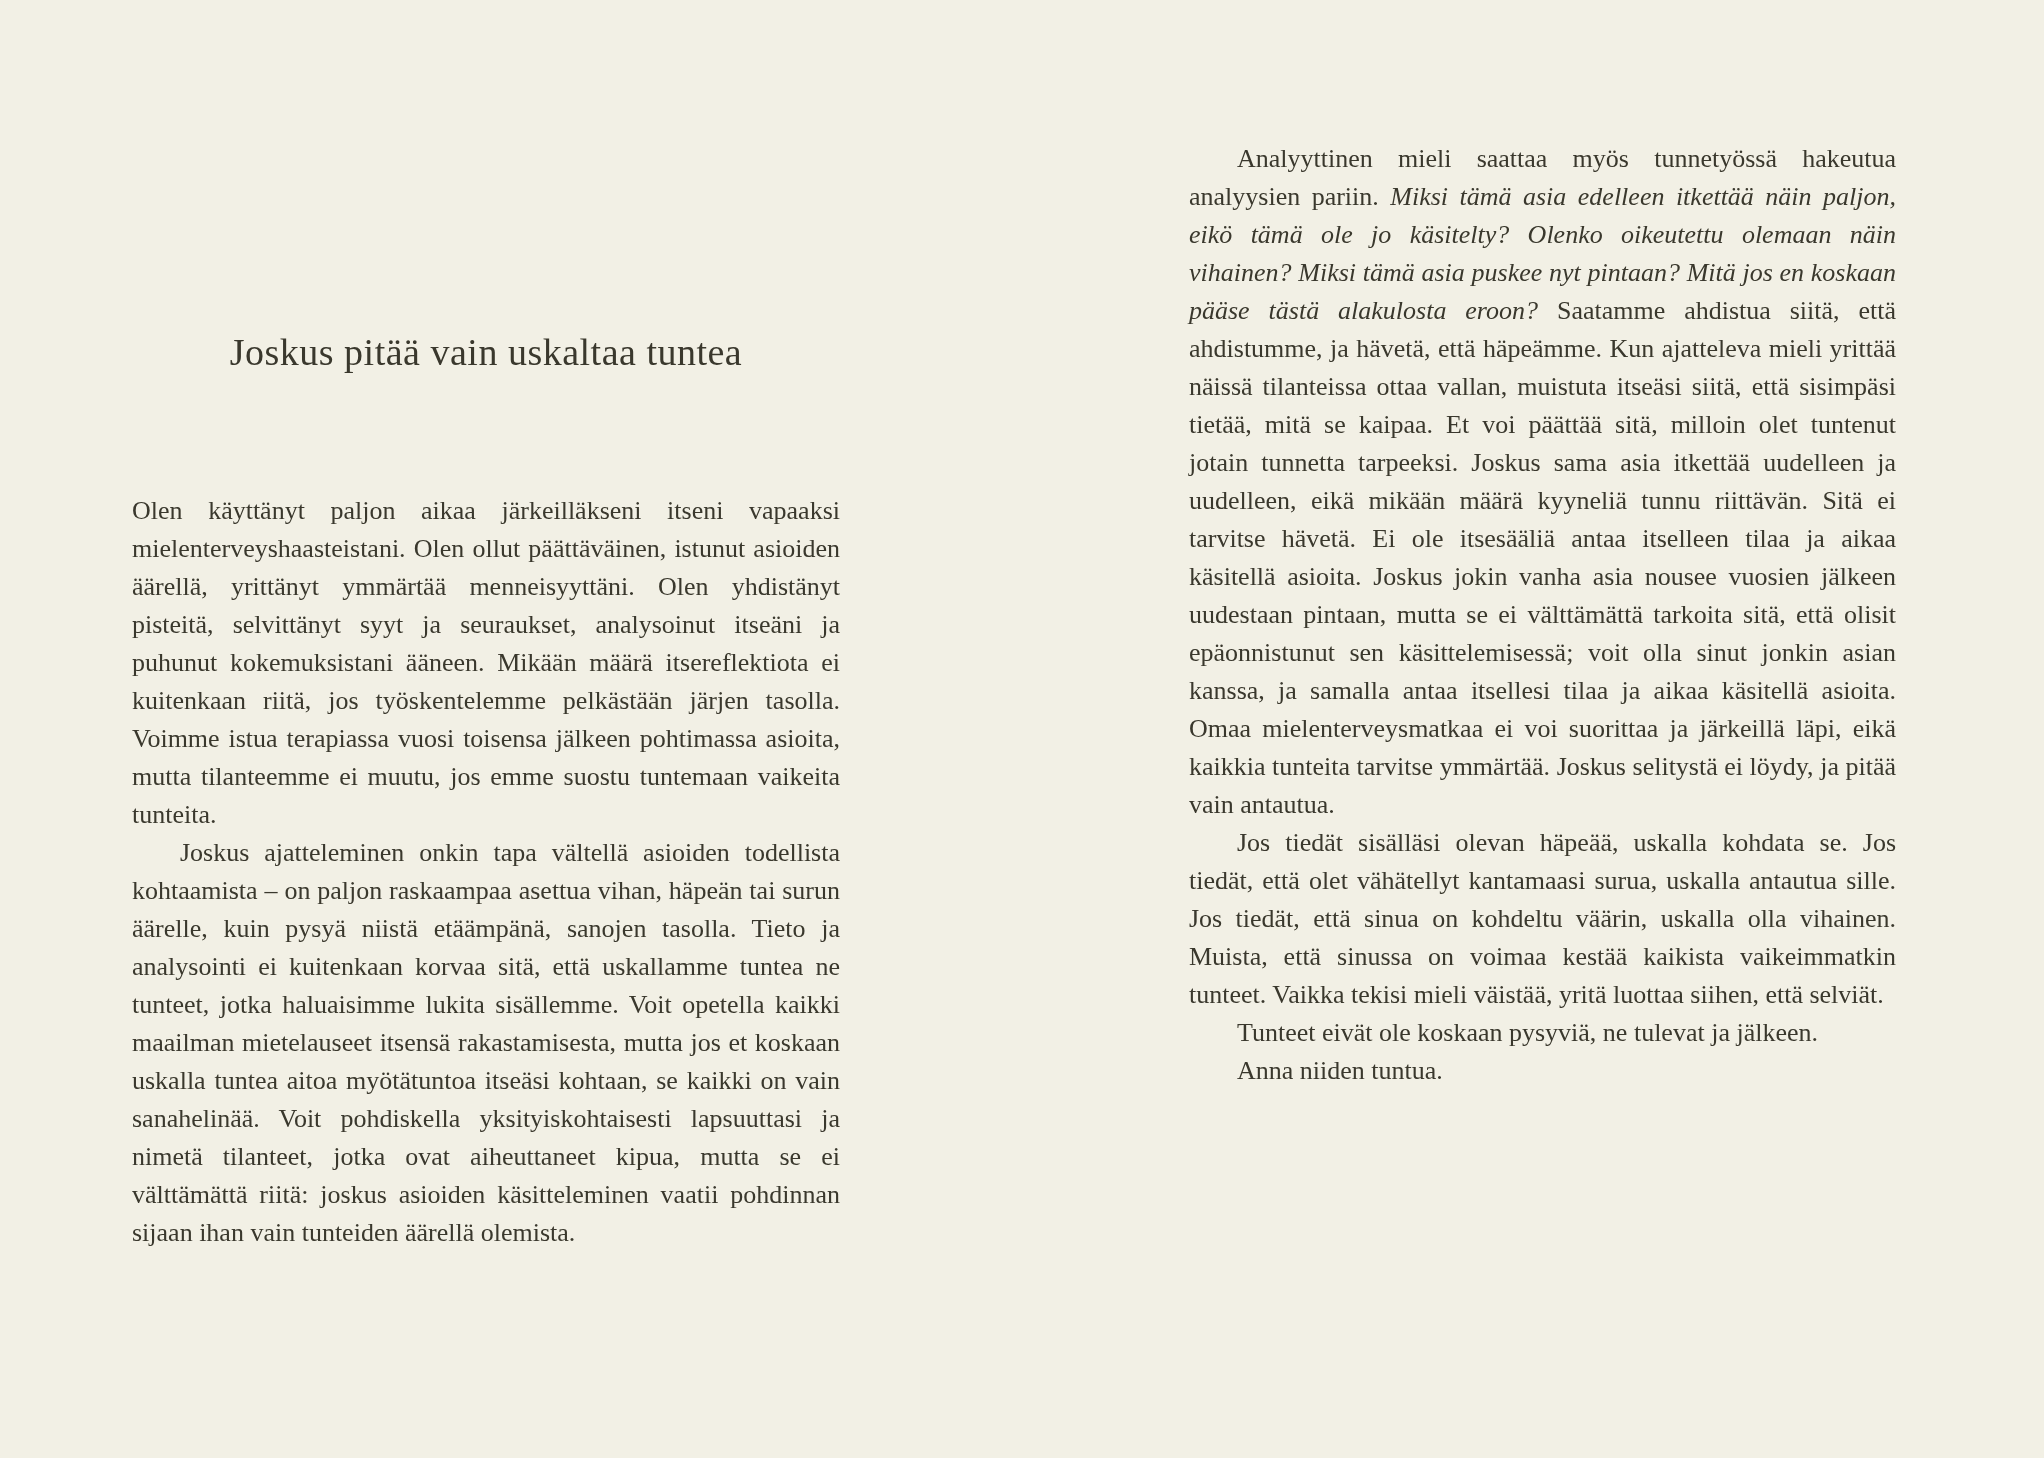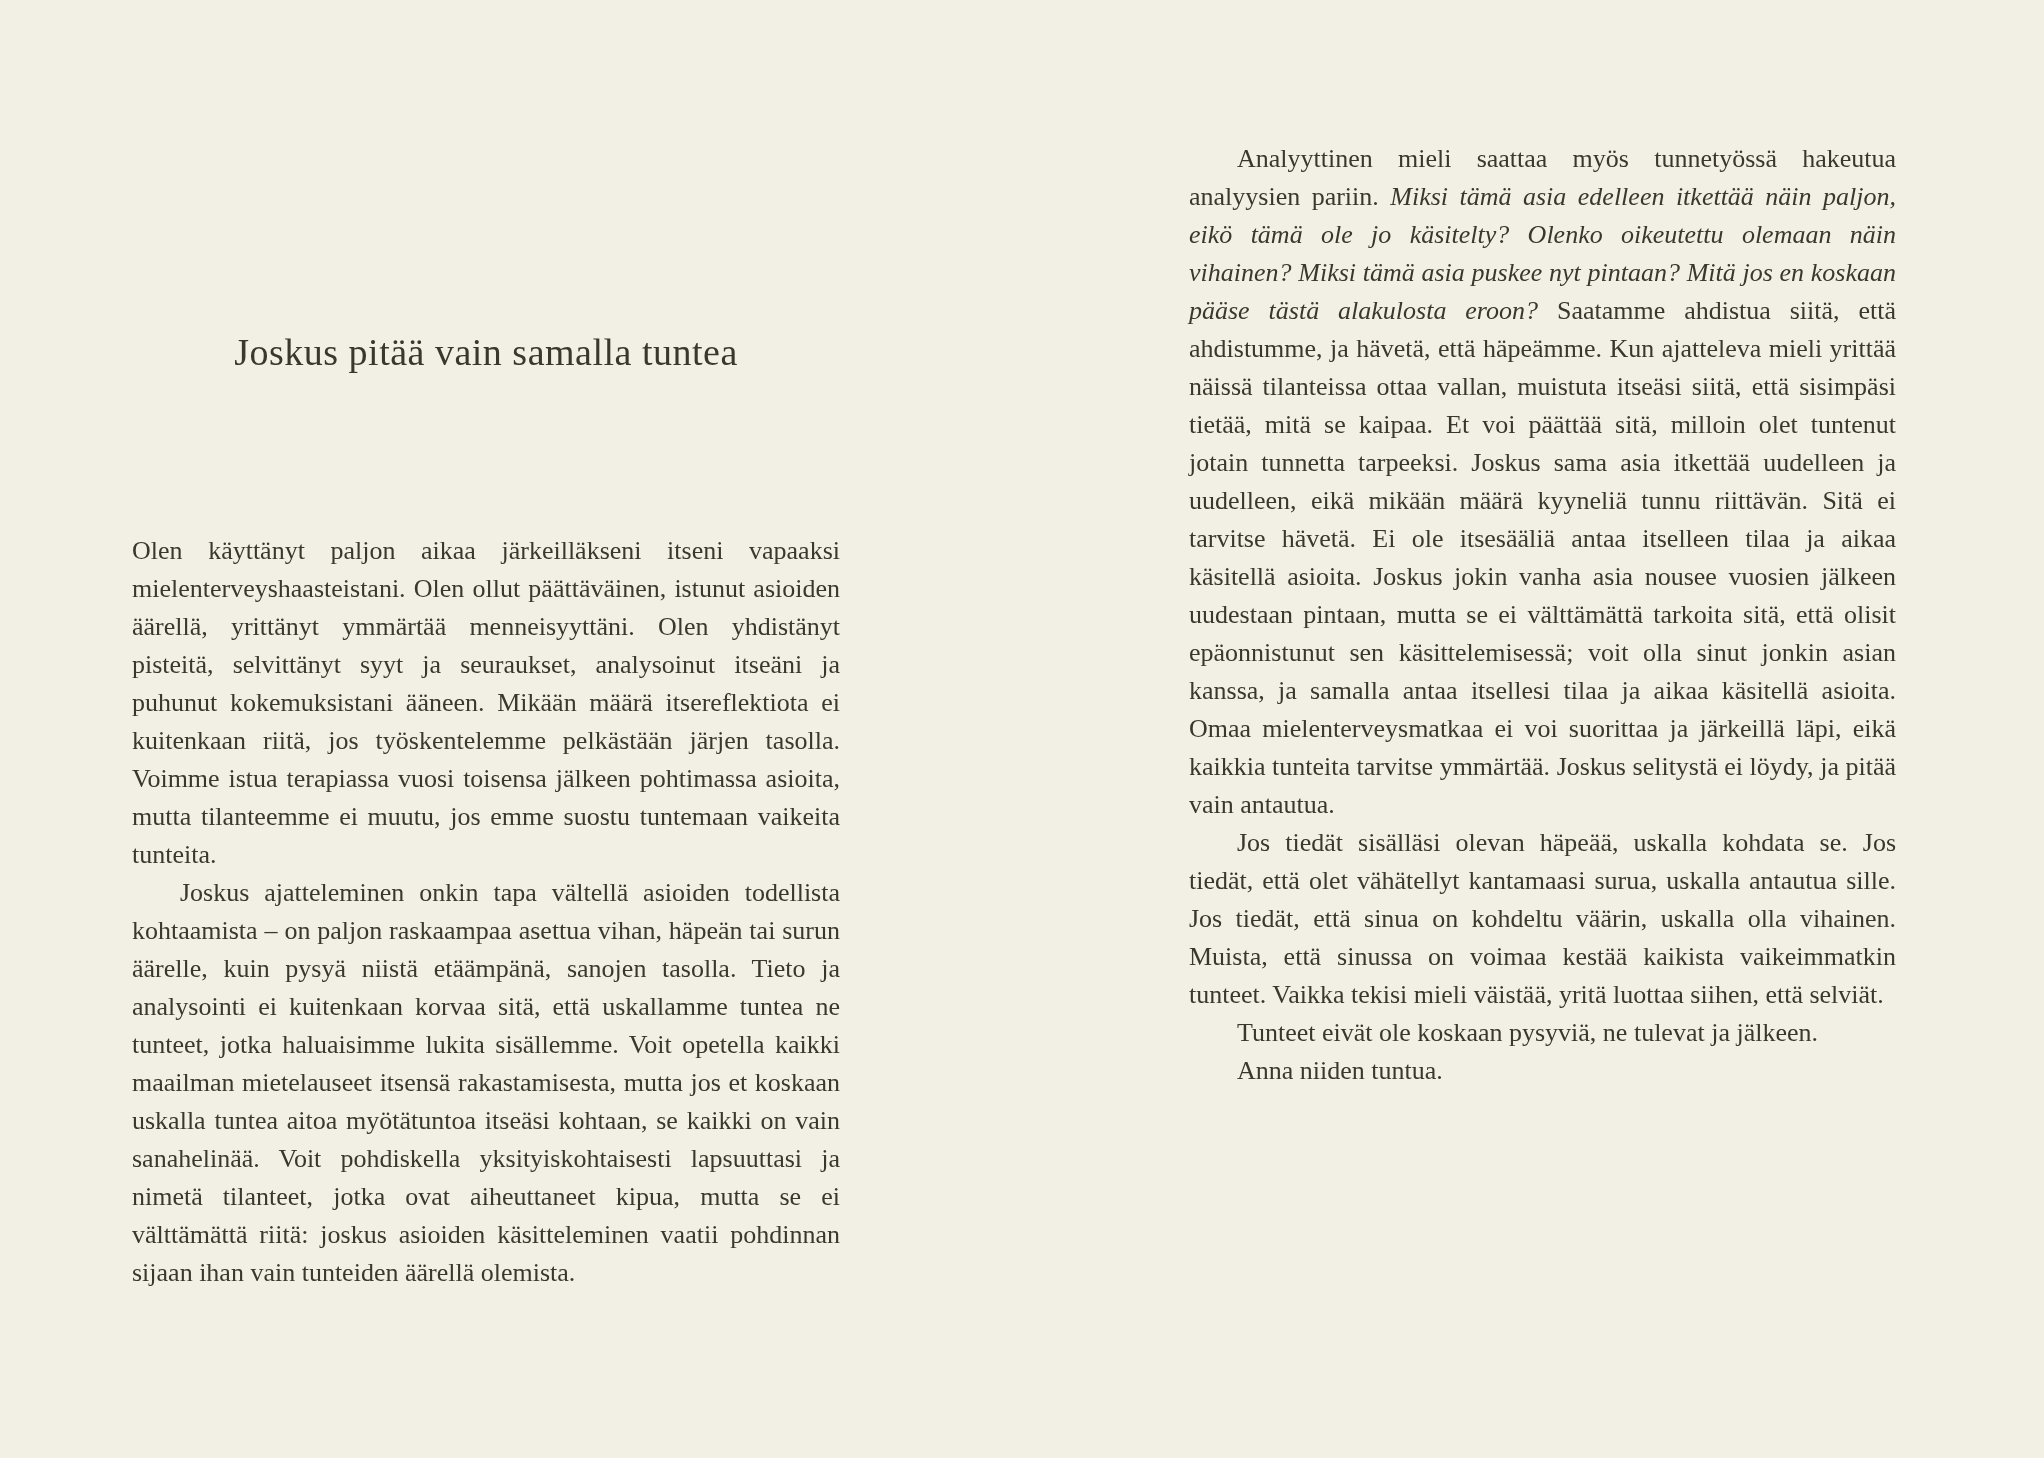--- a/index.html
+++ b/index.html
@@ -34,41 +34,41 @@
     font-weight: normal;
     text-align: center;
     letter-spacing: 0.5px;
     color: #3a382d;
   }
 
   .body-text {
     position: absolute;
     width: 708px;
   }
-  .body-text-left  { left: 132px;  top: 492px; margin-top: 40px; }
+  .body-text-left  { left: 132px;  top: 492px; }
   
   .body-text-right { left: 167px;  top: 140px; width: 707px; }
 
   p.para {
     margin: 0;
     font-size: 26px;
     line-height: 38px;
     text-align: justify;
     hyphens: none;
   }
   p.para.indent { text-indent: 48px; }
   p.para em { font-style: italic; }
 </style>
 </head>
 <body>
 
 <div class="spread">
 
   <div class="page page-left">
-    <h1 class="chapter-title">Joskus pitää vain samalla tuntea</h1>
+    <h1 class="chapter-title">Joskus pitää vain uskaltaa tuntea</h1>
     <div class="body-text body-text-left">
         <p class="para"><span>Olen käyttänyt paljon aikaa järkeilläkseni itseni vapaaksi mielenterveyshaasteistani. Olen ollut päättäväinen, istunut asioiden äärellä, yrittänyt ymmärtää menneisyyttäni. Olen yhdistänyt pisteitä, selvittänyt syyt ja seuraukset, analysoinut itseäni ja puhunut kokemuksistani ääneen. Mikään määrä itsereflektiota ei kuitenkaan riitä, jos työskentelemme pelkästään järjen tasolla. Voimme istua terapiassa vuosi toisensa jälkeen pohtimassa asioita, mutta tilanteemme ei muutu, jos emme suostu tuntemaan vaikeita tunteita.</span></p>
         <p class="para indent"><span>Joskus ajatteleminen onkin tapa vältellä asioiden todellista kohtaamista – on paljon raskaampaa asettua vihan, häpeän tai surun äärelle, kuin pysyä niistä etäämpänä, sanojen tasolla. Tieto ja analysointi ei kuitenkaan korvaa sitä, että uskallamme tuntea ne tunteet, jotka haluaisimme lukita sisällemme. Voit opetella kaikki maailman mietelauseet itsensä rakastamisesta, mutta jos et koskaan uskalla tuntea aitoa myötätuntoa itseäsi kohtaan, se kaikki on vain sanahelinää. Voit pohdiskella yksityiskohtaisesti lapsuuttasi ja nimetä tilanteet, jotka ovat aiheuttaneet kipua, mutta se ei välttämättä riitä: joskus asioiden käsitteleminen vaatii pohdinnan sijaan ihan vain tunteiden äärellä olemista.</span></p>
       </div>
   </div>
 
   <div class="page page-right">
     <div class="body-text body-text-right">
         <p class="para indent"><span>Analyyttinen mieli saattaa myös tunnetyössä hakeutua analyysien pariin. </span><em>Miksi tämä asia edelleen itkettää näin paljon, eikö tämä ole jo käsitelty? Olenko oikeutettu olemaan näin vihainen? Miksi tämä asia puskee nyt pintaan? Mitä jos en koskaan pääse tästä alakulosta eroon? </em><span>Saatamme ahdistua siitä, että ahdistumme, ja hävetä, että häpeämme. Kun ajatteleva mieli yrittää näissä tilanteissa ottaa vallan, muistuta itseäsi siitä, että sisimpäsi tietää, mitä se kaipaa. Et voi päättää sitä, milloin olet tuntenut jotain tunnetta tarpeeksi. Joskus sama asia itkettää uudelleen ja uudelleen, eikä mikään määrä kyyneliä tunnu riittävän. Sitä ei tarvitse hävetä. Ei ole itsesääliä antaa itselleen tilaa ja aikaa käsitellä asioita. Joskus jokin vanha asia nousee vuosien jälkeen uudestaan pintaan, mutta se ei välttämättä tarkoita sitä, että olisit epäonnistunut sen käsittelemisessä; voit olla sinut jonkin asian kanssa, ja samalla antaa itsellesi tilaa ja aikaa käsitellä asioita. Omaa mielenterveysmatkaa ei voi suorittaa ja järkeillä läpi, eikä kaikkia tunteita tarvitse ymmärtää. Joskus selitystä ei löydy, ja pitää vain antautua.</span></p>
         <p class="para indent"><span>Jos tiedät sisälläsi olevan häpeää, uskalla kohdata se. Jos tiedät, että olet vähätellyt kantamaasi surua, uskalla antautua sille. Jos tiedät, että sinua on kohdeltu väärin, uskalla olla vihainen. Muista, että sinussa on voimaa kestää kaikista vaikeimmatkin tunteet. Vaikka tekisi mieli väistää, yritä luottaa siihen, että selviät.</span></p>

